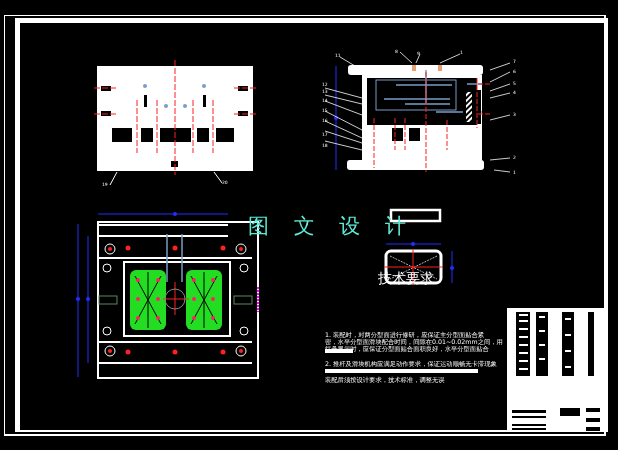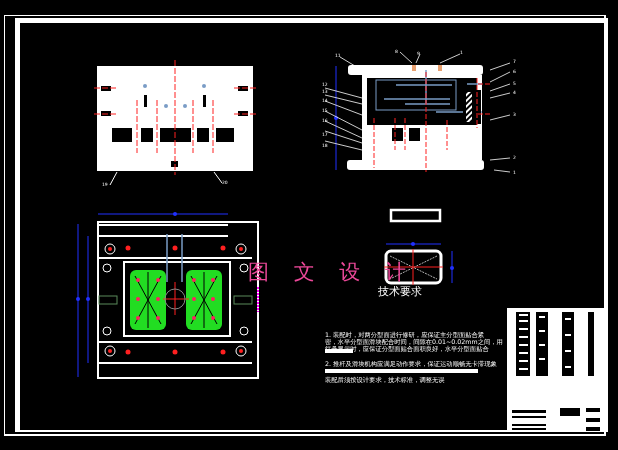--- a/index.html
+++ b/index.html
@@ -1,21 +1,21 @@
 <!DOCTYPE html>
 <html><head>
 <meta charset="utf-8">
 <style>
   html,body{margin:0;padding:0;background:#000;}
   body{width:618px;height:450px;position:relative;overflow:hidden;font-family:"DejaVu Sans",sans-serif;}
   .abs{position:absolute;}
   .frame-outer{left:4px;top:15px;width:602px;height:421px;border:1px solid #fff;border-right-width:2px;border-bottom-width:2px;box-sizing:border-box;}
   .frame-inner{left:15px;top:18px;width:593px;height:414px;border:5px solid #fff;border-right-width:2px;border-bottom-width:2px;box-sizing:border-box;}
-  .watermark{left:248px;top:212px;color:#ec4899;font-family:"DejaVu Serif",serif;font-size:21px;letter-spacing:9px;white-space:nowrap;margin-top:46px;}
-  .tech-title{left:378px;top:284px;color:#fff;font-size:11px;}
+  .watermark{left:248px;top:212px;color:#5eead4;font-family:"DejaVu Serif",serif;font-size:21px;letter-spacing:9px;white-space:nowrap;}
+  .tech-title{left:378px;top:270px;color:#fff;font-size:14px;}
   .tech-line{left:325px;color:#fff;font-size:6.3px;white-space:nowrap;}
   svg{position:absolute;left:0;top:0;}
 </style>
 </head>
 <body>
 
 <div class="abs frame-outer"></div>
 <div class="abs frame-inner"></div>
 
 <svg width="618" height="450">

